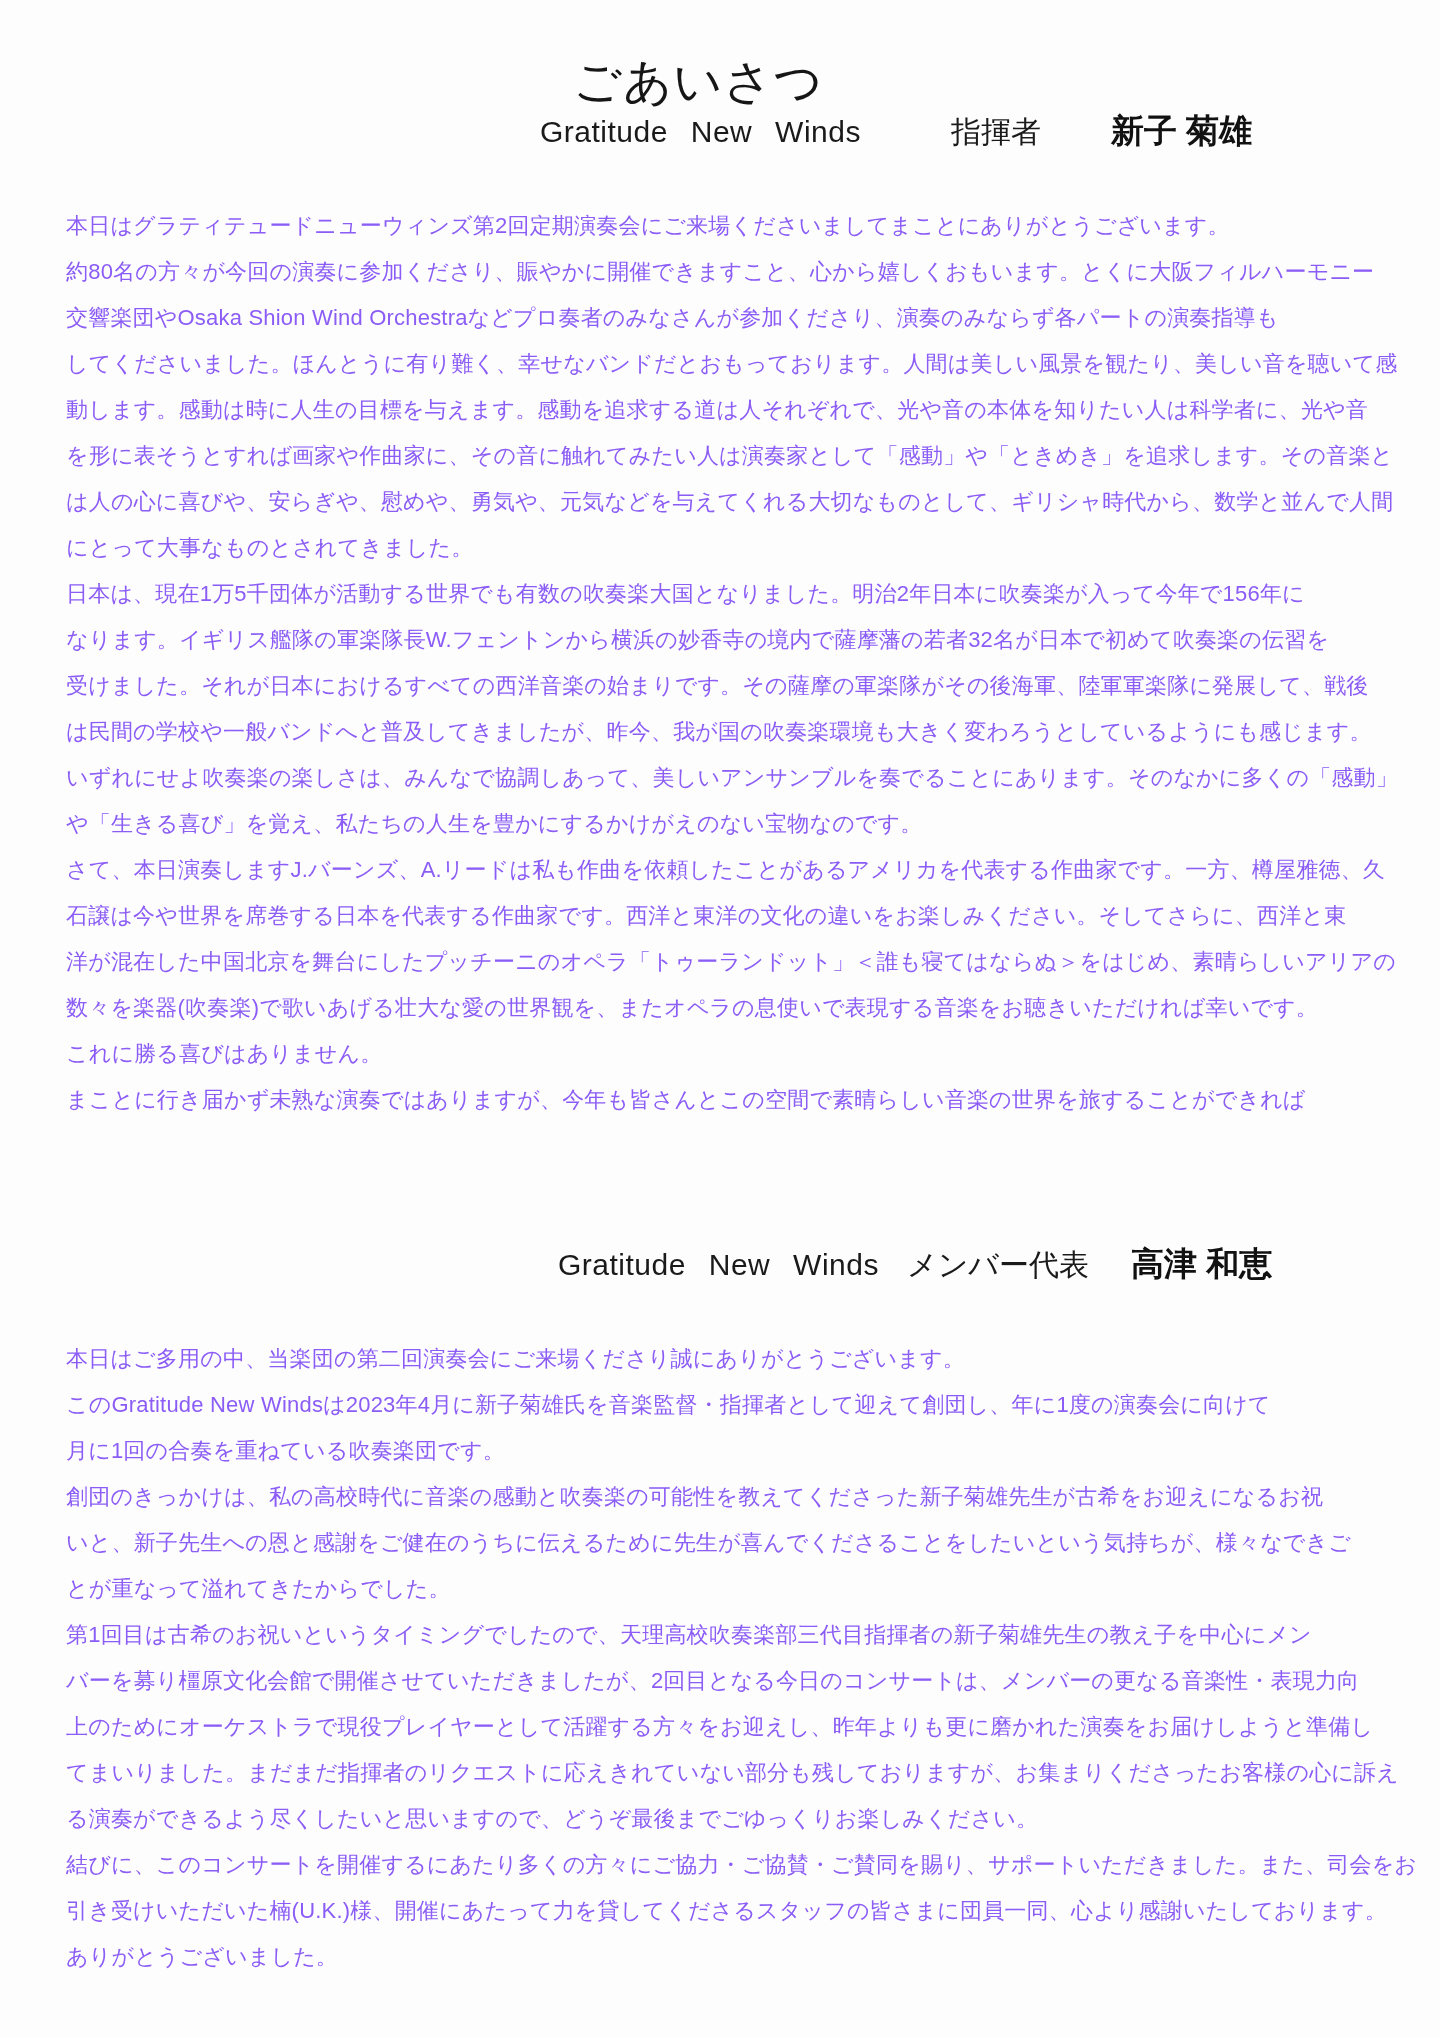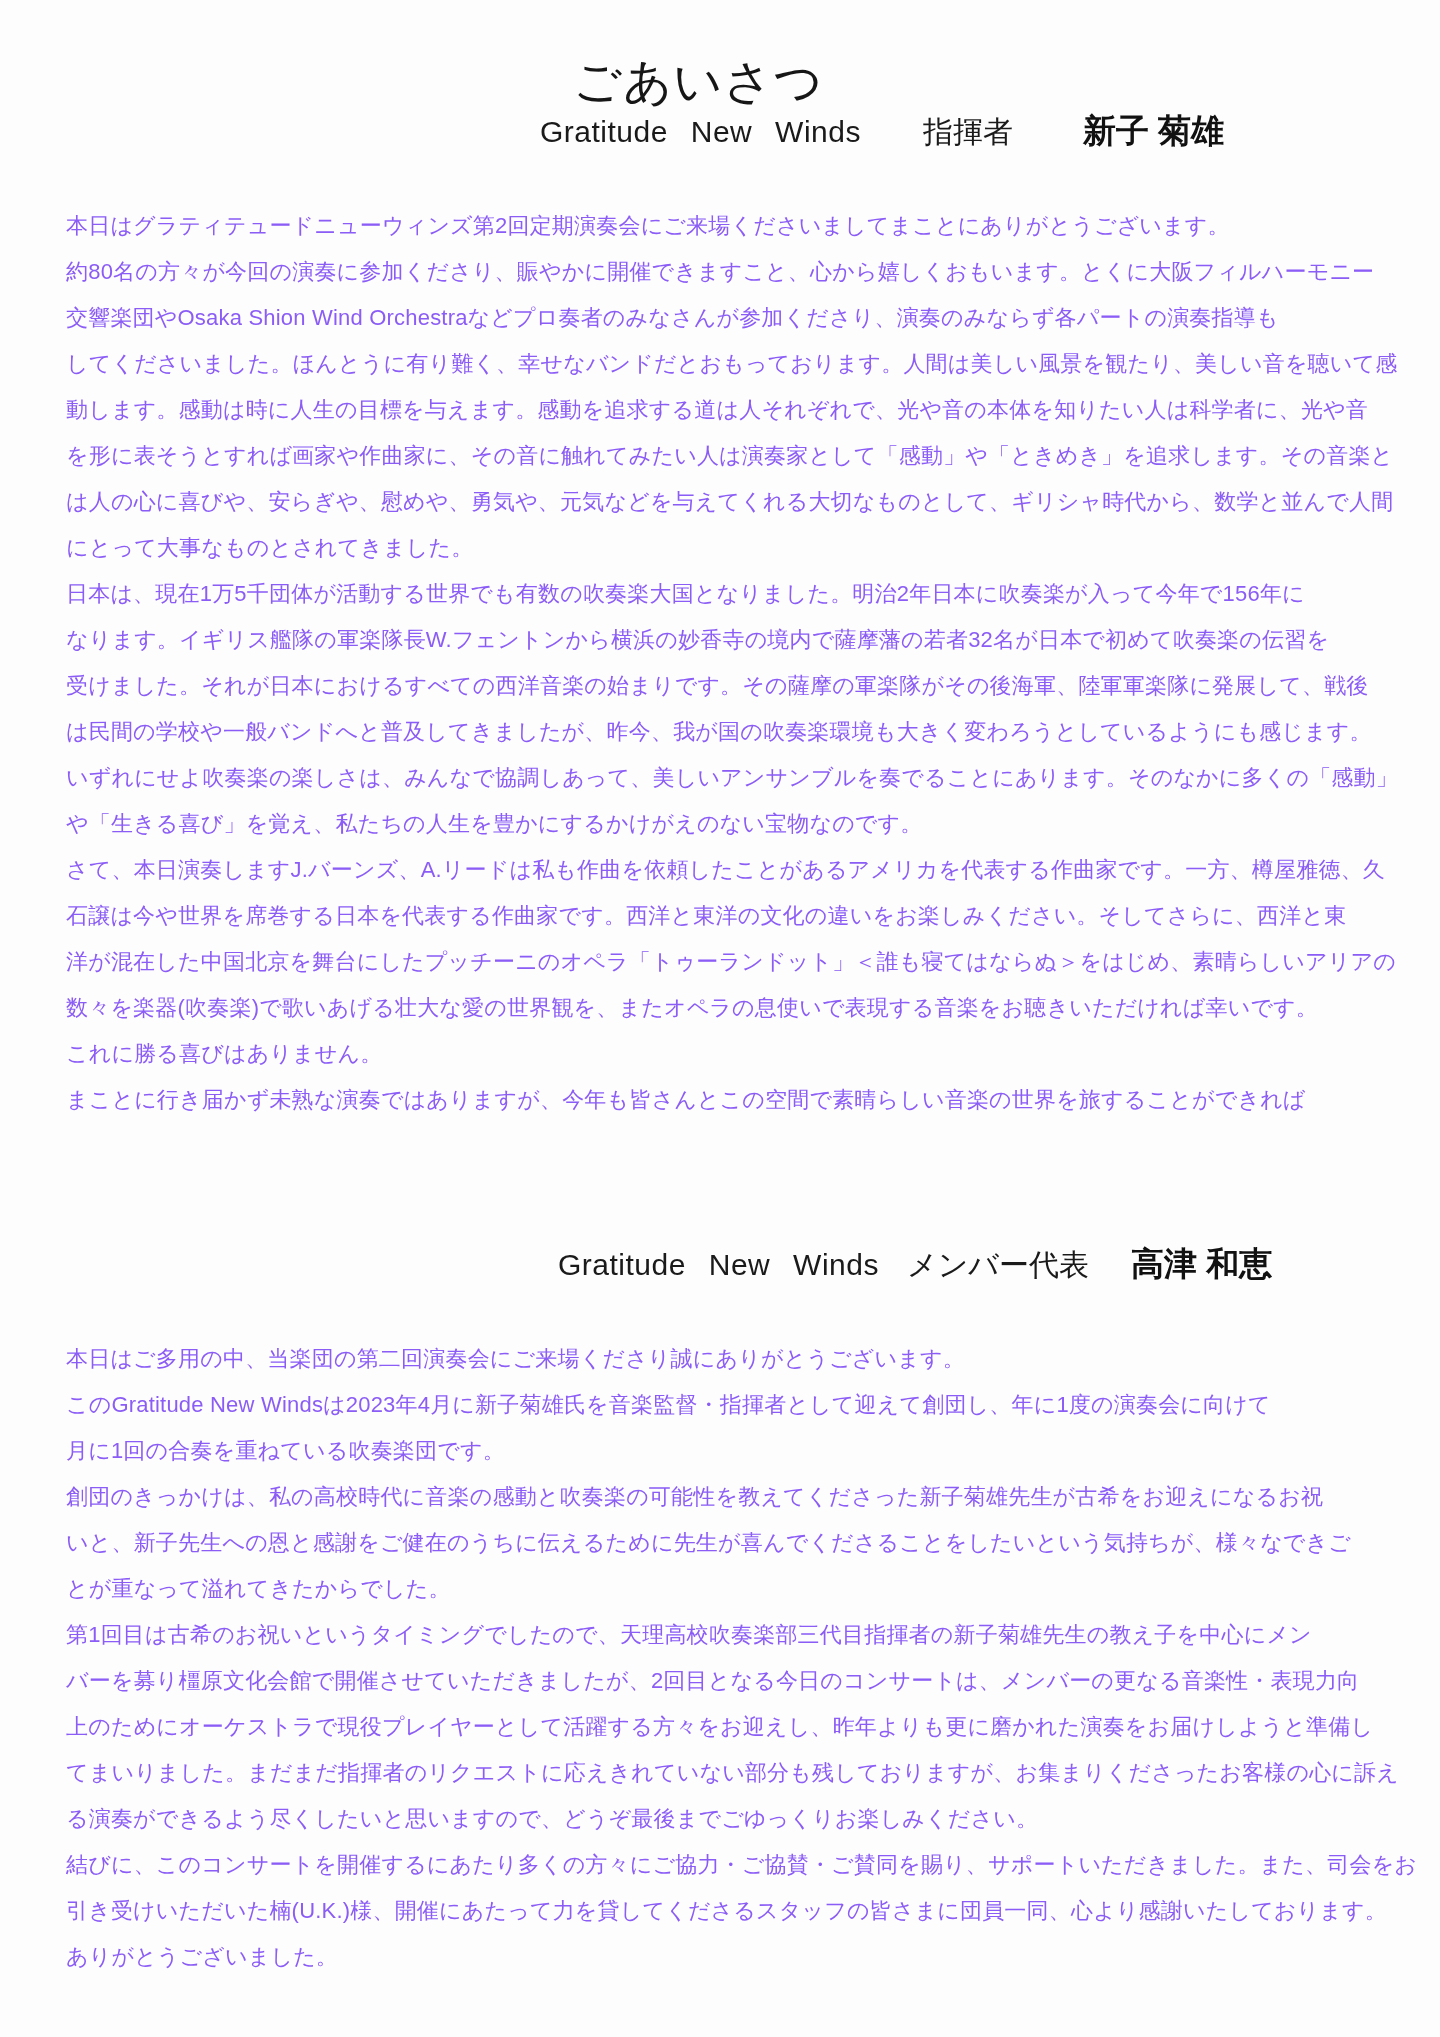--- a/index.html
+++ b/index.html
@@ -43,21 +43,21 @@
     color: #1a1a1a;
   }
   .section:nth-of-type(1) .heading { margin-left: 540px; }
   .section:nth-of-type(2) .heading { margin-left: 558px; }
   .heading .group {
     font-weight: 400;
     word-spacing: 14px;
     letter-spacing: 0.5px;
   }
   .heading .role {
-    margin-left: 62px;
+    margin-left: 90px;
     font-weight: 400;
   }
   .section:nth-of-type(2) .heading .role { margin-left: 28px; }
   .heading .person {
     margin-left: 70px;
     font-weight: 700;
     font-size: 33px;
     color: #111111;
   }
   .section:nth-of-type(2) .heading .person { margin-left: 42px; }

